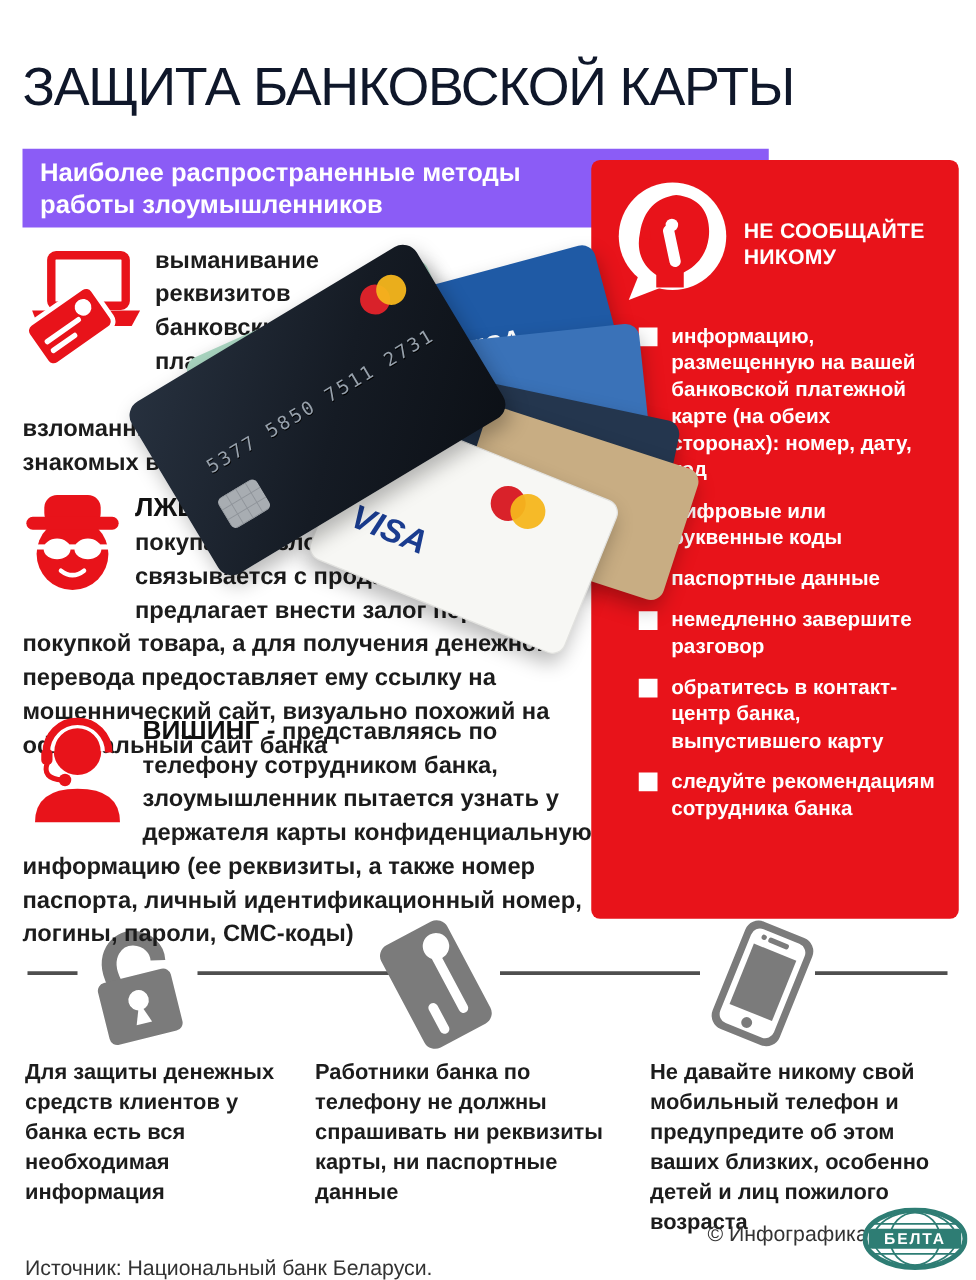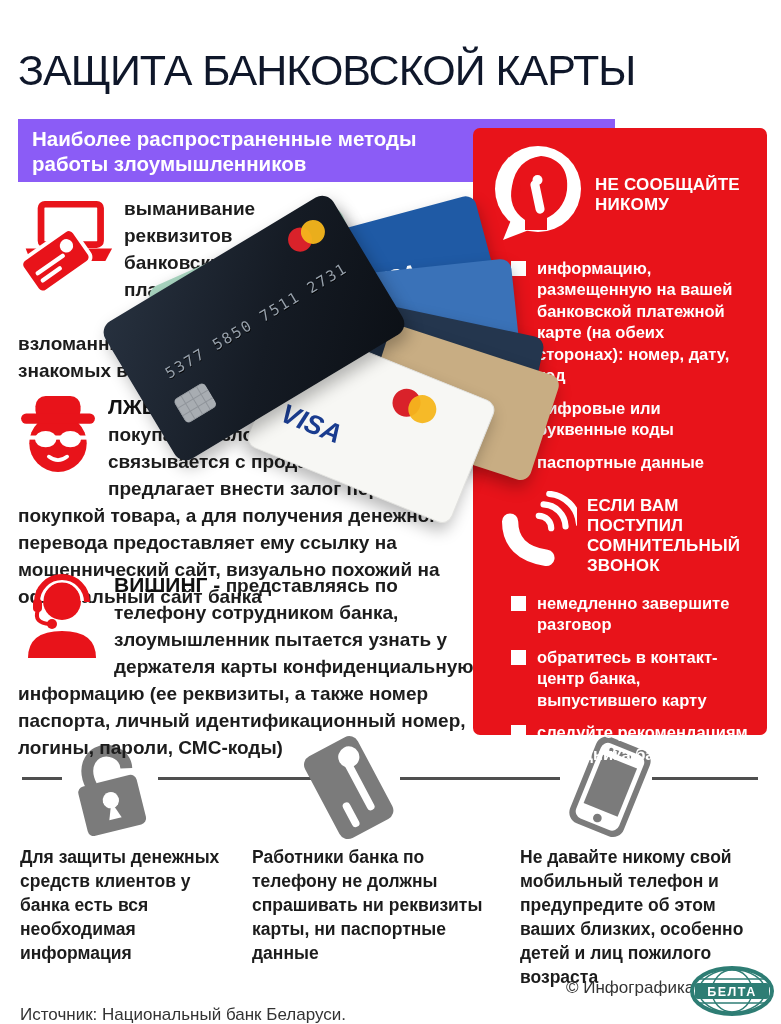--- a/index.html
+++ b/index.html
@@ -173,33 +173,20 @@
       <li>
         <span class="sq"></span>
         <span>цифровые или буквенные коды</span>
       </li>
       <li>
         <span class="sq"></span>
         <span>паспортные данные</span>
       </li>
     </ul>
 
-    <div class="p-head" style="margin-top:18px;">
-      <span>
-        <svg width="86" height="86" viewBox="0 0 90 90">
-          <g stroke="#fff" fill="none" stroke-linecap="round">
-            <path d="M20 32 Q20 64 58 70" stroke-width="17"></path>
-            <path d="M50 26 a13 13 0 0 1 13 13" stroke-width="6.5"></path>
-            <path d="M55 14 a24 24 0 0 1 23 23" stroke-width="6.5"></path>
-            <path d="M61 3 a34 34 0 0 1 31 31" stroke-width="6.5"></path>
-          </g>
-        </svg>
-      </span>
-      <h2>ЕСЛИ ВАМ ПОСТУПИЛ СОМНИТЕЛЬНЫЙ ЗВОНОК</h2>
-    </div>
 
     <ul class="p-list">
       <li>
         <span class="sq"></span>
         <span>немедленно завершите разговор</span>
       </li>
       <li>
         <span class="sq"></span>
         <span>обратитесь в контакт-центр банка, выпустившего карту</span>
       </li>

